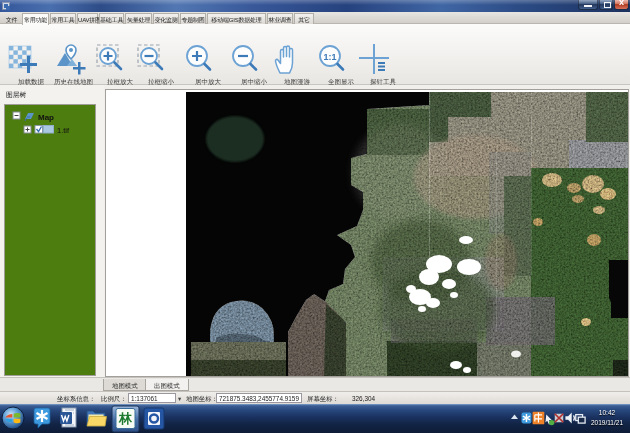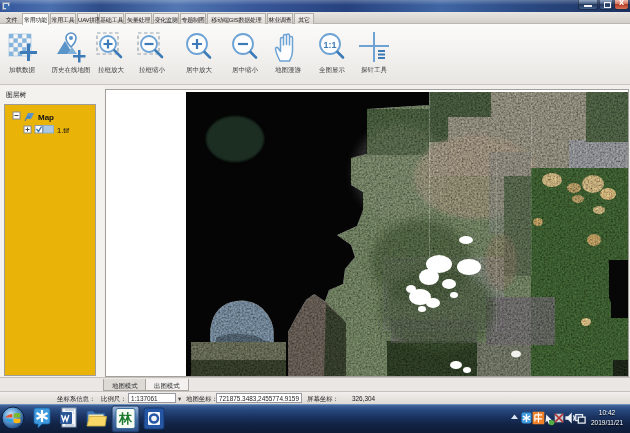--- a/index.html
+++ b/index.html
@@ -16,28 +16,28 @@
 #btncls{left:614px;width:15px;background:linear-gradient(180deg,#e8a091,#cf6a51 45%,#b03c22 50%,#d8705a);}
 #btnmin:after{content:"";position:absolute;left:5px;top:5px;width:8px;height:2px;background:#f2f4f8;}
 #btnmax:after{content:"";position:absolute;left:4px;top:2px;width:5px;height:4px;border:1px solid #f2f4f8;}
 #btncls:after{content:"x";position:absolute;left:4px;top:-3px;color:#fff;font-size:9px;font-weight:bold;}
 
 #tabrow{position:absolute;left:0;top:12px;width:630px;height:12px;background:linear-gradient(180deg,#e8e6e2,#d2cfca);border-bottom:1px solid #b9b6b0;}
 .tab{position:absolute;top:1px;height:11px;font-size:6px;letter-spacing:-0.2px;color:#222;text-align:center;line-height:12px;border:1px solid #b2afa9;border-bottom:none;background:linear-gradient(180deg,#f2f1ef,#dcd9d4);white-space:nowrap;}
 .tab.sel{background:#fbfbfa;height:12px;z-index:3;}
 
 #ribbon{position:absolute;left:0;top:24px;width:630px;height:61px;background:linear-gradient(180deg,#fbfbfa,#efedea 70%,#e8e6e2);border-bottom:1px solid #c9c6c1;}
-.ritem{position:absolute;top:7px;width:44px;height:50px;text-align:center;}
+.ritem{position:absolute;top:19px;width:44px;height:50px;text-align:right;}
 .ritem svg{display:block;margin:0 auto;}
 .rlabel{font-size:6.5px;color:#3a3a3a;margin-top:3px;white-space:nowrap;}
 
 #mainbg{position:absolute;left:0;top:85px;width:630px;height:292px;background:#f1efec;}
 #lpanel{position:absolute;left:0;top:85px;width:104px;height:292px;background:#f3f2ef;}
 #lphead{position:absolute;left:6px;top:5px;font-size:6.8px;color:#222;}
-#treebox{position:absolute;left:4px;top:19px;width:92px;height:272px;background:#eab308;border:1px solid #a09d98;}
+#treebox{position:absolute;left:4px;top:19px;width:92px;height:272px;background:#4d7c0f;border:1px solid #a09d98;}
 #mapframe{position:absolute;left:105px;top:89px;width:524px;height:288px;background:#fff;border:1px solid #a3a09b;}
 
 #btabs{position:absolute;left:0;top:377px;width:630px;height:14px;background:#eae8e5;border-top:1px solid #c5c2bd;}
 .btab{position:absolute;top:1px;height:12px;font-size:6.4px;line-height:13px;padding:0 8px;border:1px solid #a9a6a0;border-top:none;background:#dddad5;color:#222;}
 
 #statusbar{position:absolute;left:0;top:391px;width:630px;height:13px;background:linear-gradient(180deg,#f0eeeb,#dedbd6);border-top:1px solid #c5c2bd;font-size:6.4px;color:#222;}
 .sbi{position:absolute;top:3px;white-space:nowrap;}
 .sbox{position:absolute;top:1px;height:10px;background:#fff;border:1px solid #9a979f;font-size:6.4px;line-height:10px;padding-left:2px;white-space:nowrap;}
 
 #taskbar{position:absolute;left:0;top:404px;width:630px;height:29px;background:linear-gradient(180deg,#7fa2cc 0%,#3c5e95 6%,#28497e 20%,#1a3260 45%,#122445 70%,#0d1b36 100%);}

